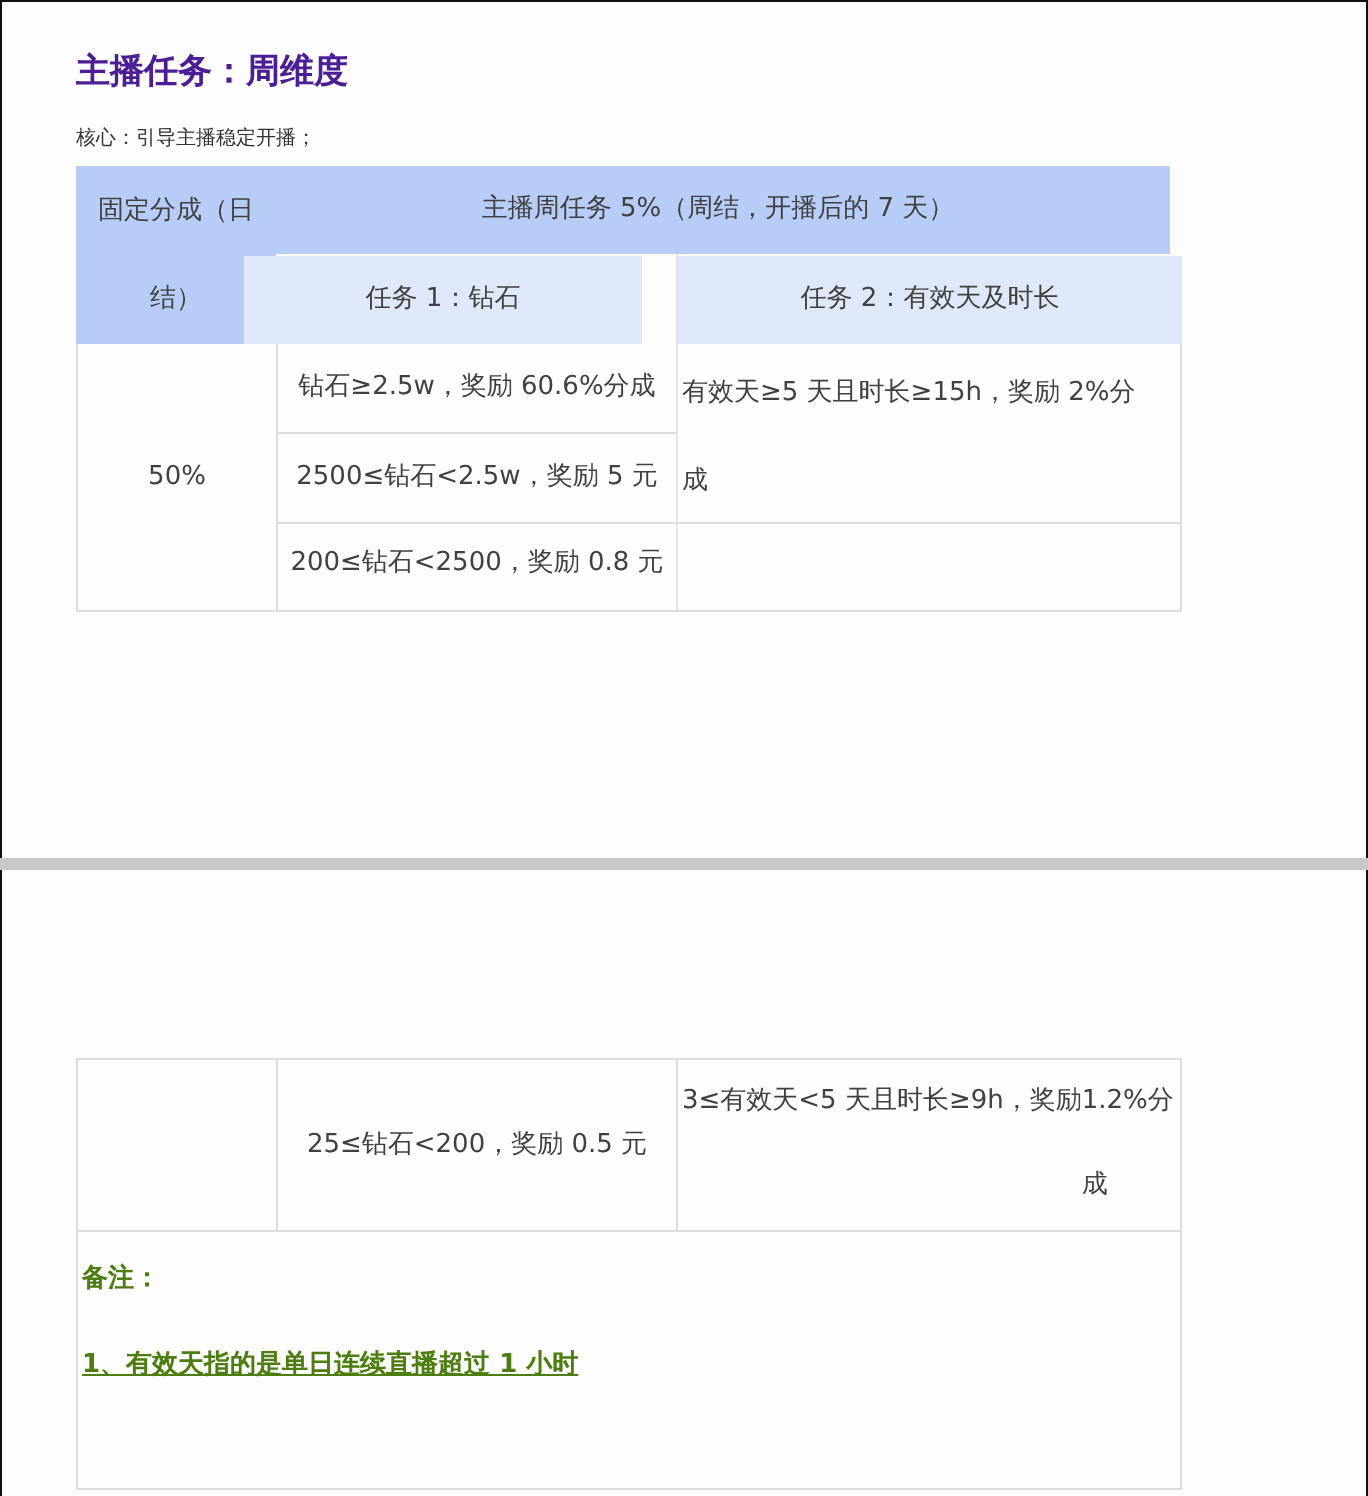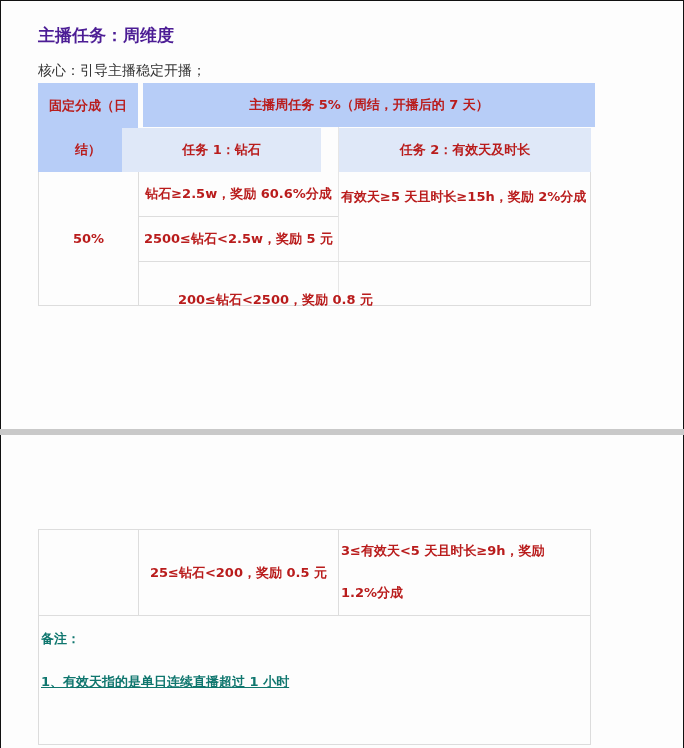--- a/index.html
+++ b/index.html
@@ -20,93 +20,93 @@
     position: absolute; left: 0; top: 429px; width: 684px; height: 6px;
     background: #c9c9c9;
   }
   .title {
     position: absolute; left: 38px; top: 24px;
     font-size: 17px; font-weight: bold; color: #4c1d95; margin: 0;
   }
   .subtitle {
     position: absolute; left: 38px; top: 62px;
     font-family: "DejaVu Serif", "Liberation Serif", serif;
-    font-size: 14px; color: #333;
+    font-size: 10px; color: #333;
   }
   .cell {
     position: absolute; box-sizing: border-box;
-    font-size: 13px; color: #b91c1c;
+    font-size: 13px; color: #404040;
     display: flex; align-items: center; justify-content: center;
-    text-align: center; line-height: 22px; font-weight: bold;
+    text-align: center; line-height: 22px;
   }
   .hdr-dark { background: #b7cdf7; }
   .hdr-light { background: #dfe8f8; }
   .grid-line { position: absolute; background: #dddddd; }
   .notes {
     position: absolute; left: 38px; top: 616px; width: 553px; height: 129px;
     box-sizing: border-box; border: 1px solid #dcdcdc; border-top: none;
     padding-left: 2px;
   }
   .note {
-    position: absolute; left: 2px; font-size: 13px; font-weight: bold; color: #0f766e;
+    position: absolute; left: 2px; font-size: 13px; font-weight: bold; color: #4d7c0f;
     white-space: nowrap;
   }
   .wrap-left { justify-content: flex-start; text-align: left; padding-left: 2px; }
 </style>
 </head>
 <body>
 
 <div class="page page1"></div>
 <div class="page-gap"></div>
 <div class="page page2"></div>
 
 <h1 class="title">主播任务：周维度</h1>
 <div class="subtitle">核心：引导主播稳定开播；</div>
 
 <div>
 
   <div class="cell hdr-dark" style="left:38px;top:83px;width:100px;height:89px;flex-direction:column;line-height:44px;">
     <span>固定分成（日</span>
     <span>结）</span>
   </div>
-  <div class="cell hdr-dark" style="left:143px;top:83px;width:452px;height:44px;">主播周任务 5%（周结，开播后的 7 天）</div>
+  <div class="cell hdr-dark" style="left:133px;top:83px;width:452px;height:44px;">主播周任务 5%（周结，开播后的 7 天）</div>
   <div class="cell hdr-light" style="left:122px;top:128px;width:199px;height:44px;">任务 1：钻石</div>
   <div class="cell hdr-light" style="left:339px;top:128px;width:252px;height:44px;">任务 2：有效天及时长</div>
 
   <div class="grid-line" style="left:38px;top:172px;width:1px;height:134px;"></div>
   <div class="grid-line" style="left:138px;top:172px;width:1px;height:134px;"></div>
   <div class="grid-line" style="left:338px;top:127px;width:1px;height:179px;background:#e6e6e6;"></div>
   <div class="grid-line" style="left:590px;top:172px;width:1px;height:134px;"></div>
   <div class="grid-line" style="left:138px;top:216px;width:200px;height:1px;"></div>
   <div class="grid-line" style="left:138px;top:261px;width:200px;height:1px;"></div>
   <div class="grid-line" style="left:338px;top:261px;width:253px;height:1px;"></div>
   <div class="grid-line" style="left:38px;top:305px;width:553px;height:1px;"></div>
 
   <div class="cell" style="left:39px;top:172px;width:99px;height:133px;">50%</div>
 
   <div class="cell" style="left:139px;top:172px;width:199px;height:44px;">钻石≥2.5w，奖励 60.6%分成</div>
   <div class="cell" style="left:139px;top:217px;width:199px;height:44px;">2500≤钻石&lt;2.5w，奖励 5 元</div>
-  <div class="cell" style="left:139px;top:278px;width:199px;height:43px;white-space:nowrap;margin-left:37px;">200≤钻石&lt;2500，奖励 0.8 元</div>
+  <div class="cell" style="left:139px;top:260px;width:199px;height:43px;white-space:nowrap;">200≤钻石&lt;2500，奖励 0.8 元</div>
 
-  <div class="cell wrap-left" style="left:339px;top:175px;width:252px;height:86px;flex-direction:row;align-items:flex-start;justify-content:flex-start;line-height:44px;">
+  <div class="cell wrap-left" style="left:339px;top:175px;width:252px;height:86px;flex-direction:column;align-items:flex-start;justify-content:flex-start;line-height:44px;">
     <span style="white-space:nowrap;">有效天≥5 天且时长≥15h，奖励 2%分</span>
     <span>成</span>
   </div>
 </div>
 
 <div>
   <div class="grid-line" style="left:38px;top:529px;width:553px;height:1px;"></div>
   <div class="grid-line" style="left:38px;top:529px;width:1px;height:87px;"></div>
   <div class="grid-line" style="left:138px;top:529px;width:1px;height:87px;"></div>
   <div class="grid-line" style="left:338px;top:529px;width:1px;height:87px;"></div>
   <div class="grid-line" style="left:590px;top:529px;width:1px;height:87px;"></div>
   <div class="grid-line" style="left:38px;top:615px;width:553px;height:1px;"></div>
 
   <div class="cell" style="left:139px;top:530px;width:199px;height:85px;">25≤钻石&lt;200，奖励 0.5 元</div>
-  <div class="cell wrap-left" style="left:339px;top:530px;width:252px;height:85px;flex-direction:column;align-items:flex-start;line-height:42px;">
+  <div class="cell wrap-left" style="left:339px;top:530px;width:252px;height:85px;flex-direction:row;align-items:flex-start;line-height:42px;">
     <span style="white-space:nowrap;">3≤有效天&lt;5 天且时长≥9h，奖励</span>
     <span>1.2%分成</span>
   </div>
 
   <div class="notes">
     <div class="note" style="top:14px;">备注：</div>
     <div class="note" style="top:57px;text-decoration:underline;">1、有效天指的是单日连续直播超过 1 小时</div>
   </div>
 </div>
 

